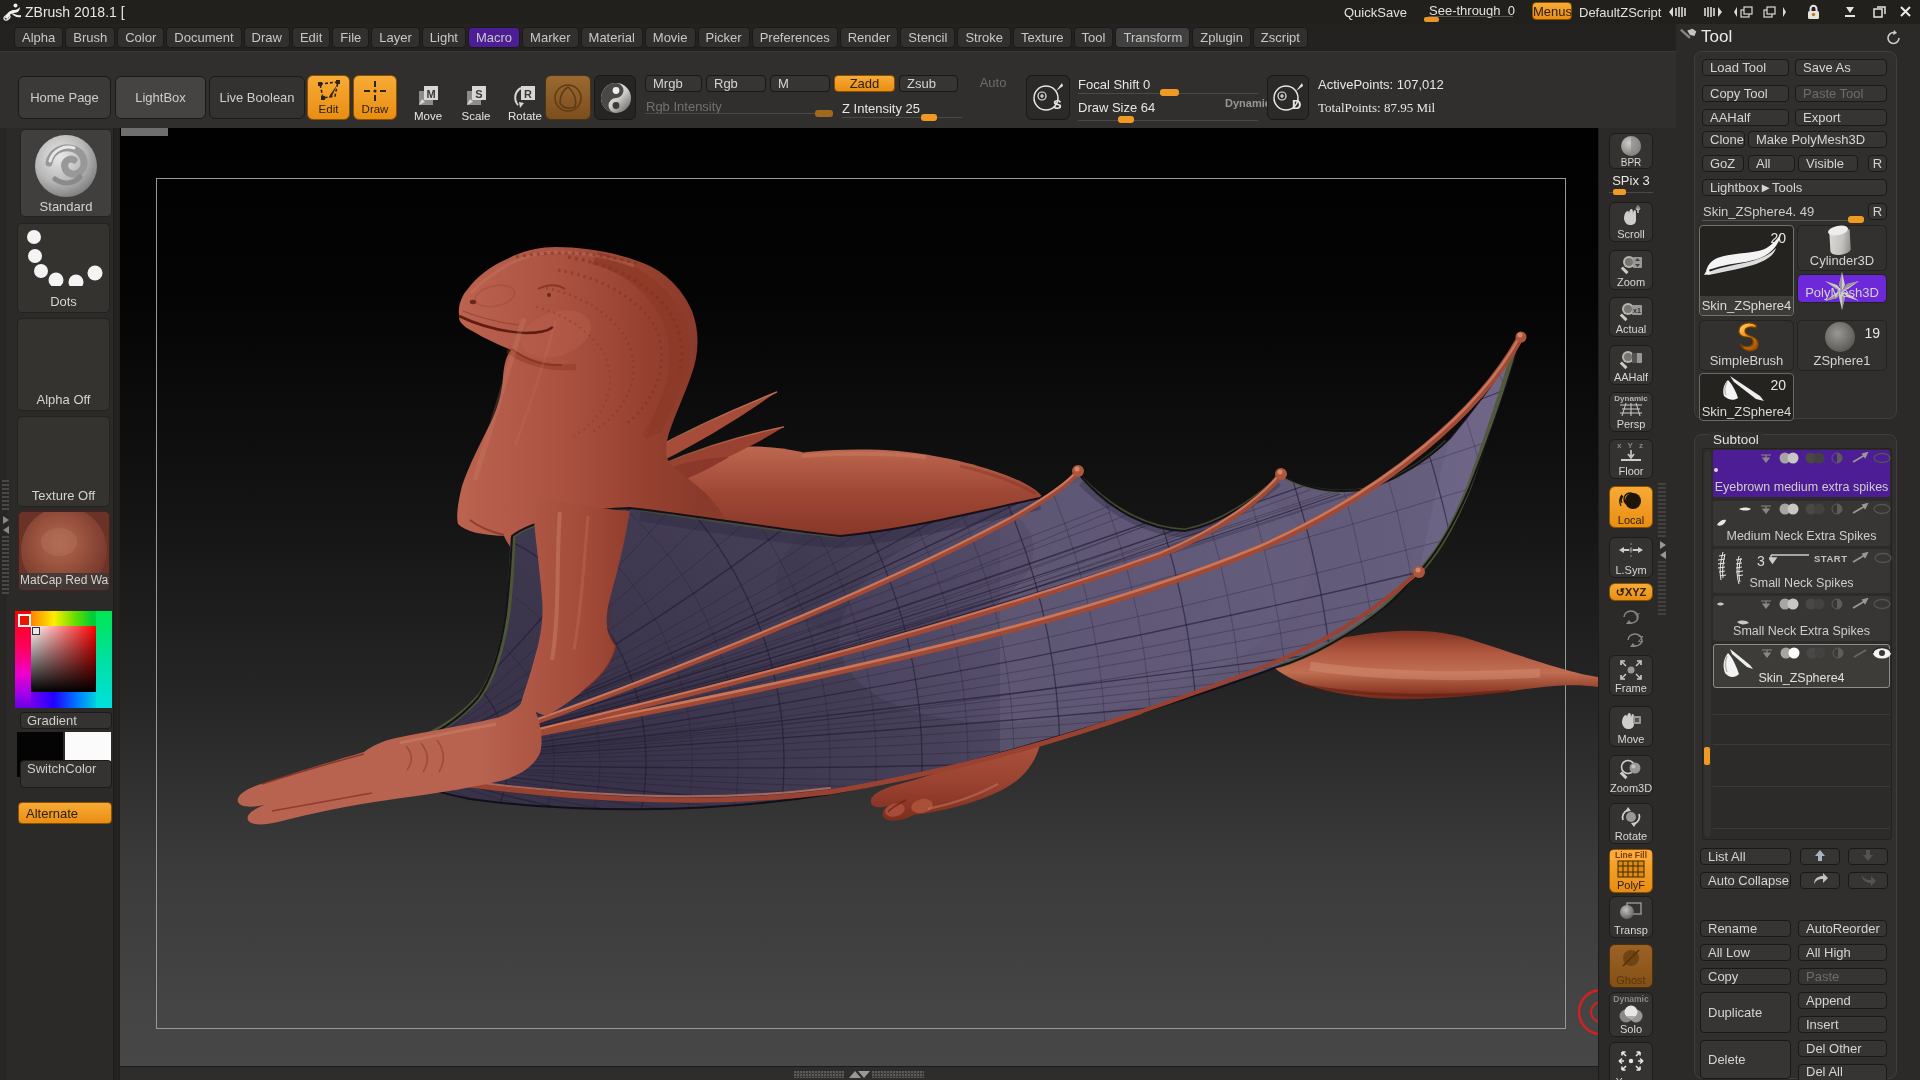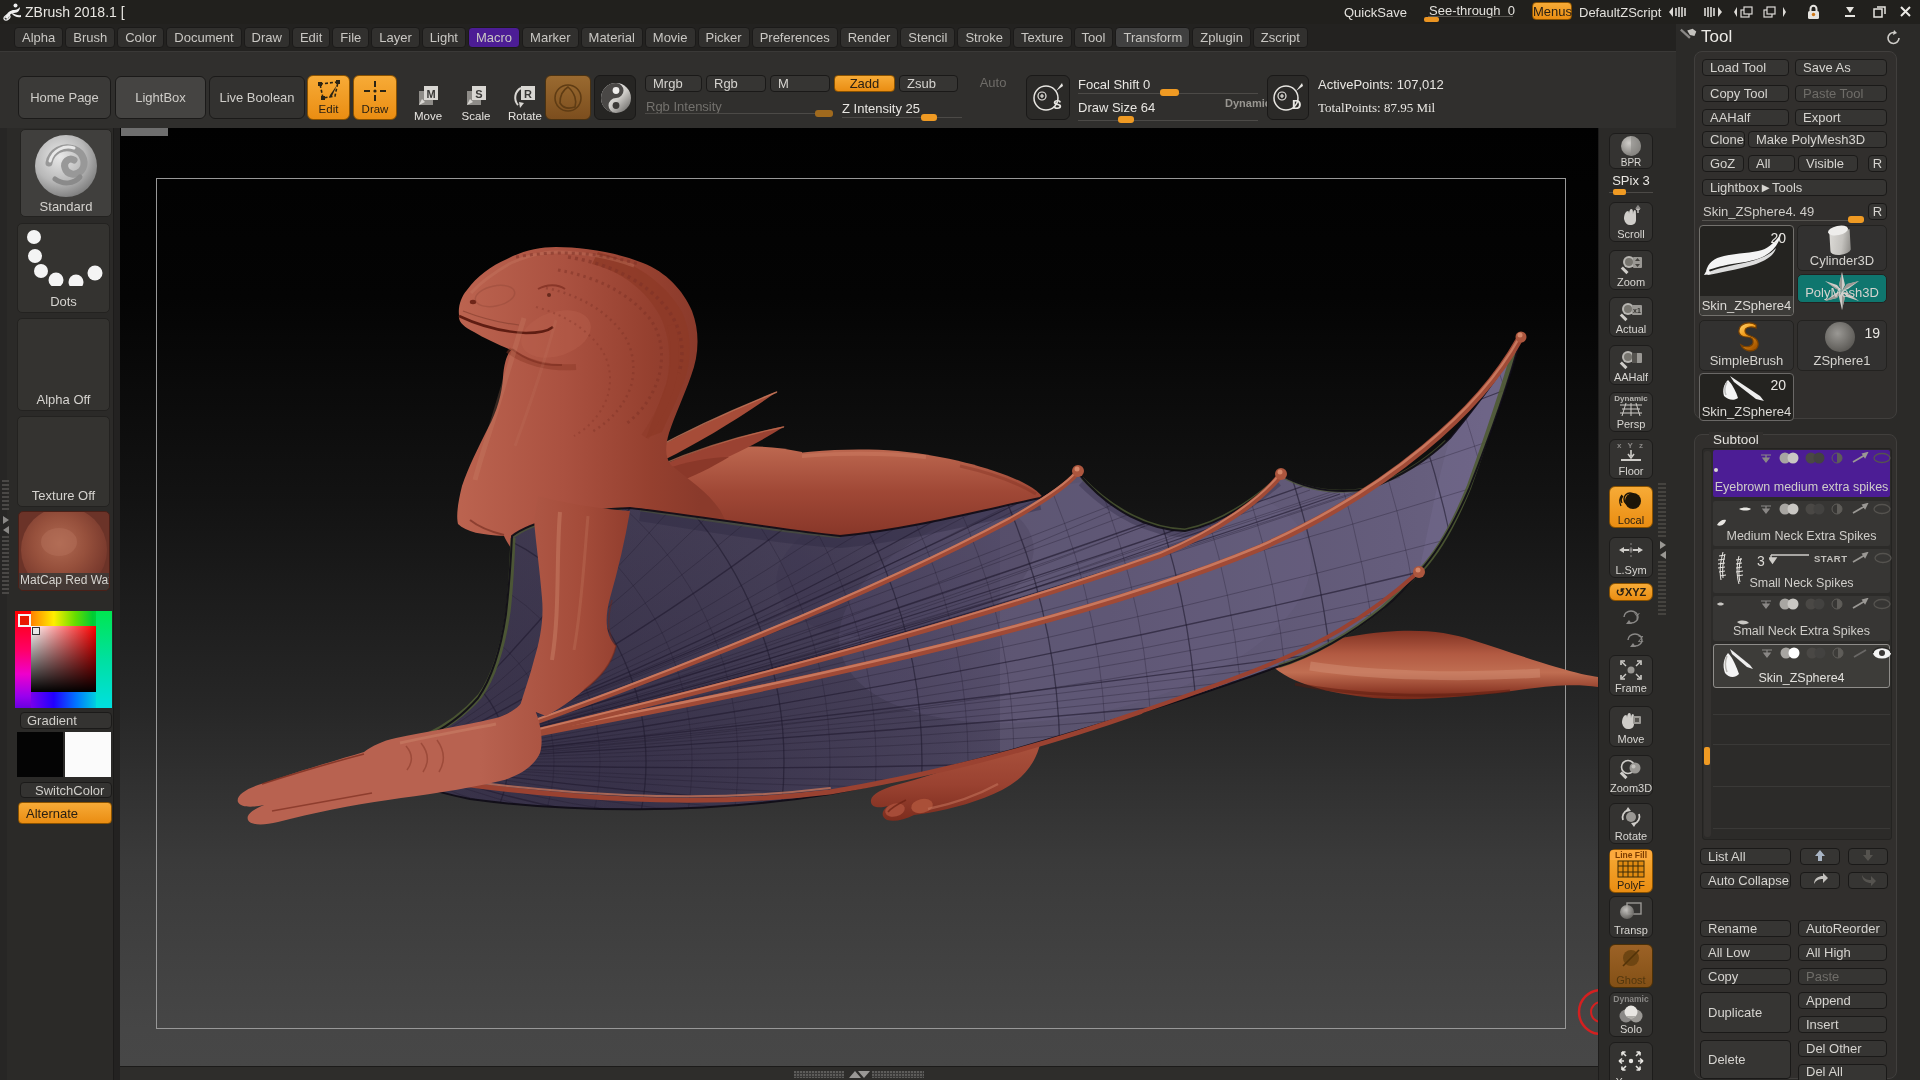--- a/index.html
+++ b/index.html
@@ -283,21 +283,21 @@
     <div class="abs" style="left:0;top:0;width:16px;height:97px;background:linear-gradient(#ff0000, #ff0066 40%, #ee00cc 65%, #9900ee 88%, #6a00e0);"></div>
     <div class="abs" style="left:81px;top:0;width:16px;height:97px;background:linear-gradient(#00e650, #00e0a0 50%, #00e0e0 100%);"></div>
     <div class="abs" style="left:16px;top:81px;width:65px;height:16px;background:linear-gradient(to right, #7700ee, #2200ff 35%, #0077ff 70%, #00d0e0 100%);"></div>
     <div class="abs" style="left:16px;top:15px;width:65px;height:66px;background:linear-gradient(rgba(0,0,0,0) , rgba(0,0,0,1)), linear-gradient(to right, #ffffff, #ff0000);"></div>
     <div class="abs" style="left:3px;top:3px;width:13px;height:13px;background:#e81800;border:2px solid #f5f5f5;"></div>
     <div class="abs" style="left:17px;top:16px;width:8px;height:8px;background:#e8e8e8;border:1px solid #333;"></div>
   </div>
   <div class="btn" style="left:20px;top:584px;width:92px;height:17px;line-height:16px;text-align:left;padding-left:6px;">Gradient</div>
   <div class="abs" style="left:17px;top:604px;width:46px;height:45px;background:#040404;"></div>
   <div class="abs" style="left:65px;top:604px;width:46px;height:45px;background:#fbfbfb;"></div>
-  <div class="btn" style="left:20px;top:654px;width:92px;height:16px;line-height:15px;text-align:left;padding-left:14px;">SwitchColor</div>
+  <div class="btn" style="left:20px;top:632px;width:92px;height:28px;line-height:15px;text-align:left;padding-left:6px;">SwitchColor</div>
   <div class="obtn" style="left:18px;top:674px;width:94px;height:22px;line-height:21px;text-align:left;padding-left:7px;">Alternate</div>
   <svg class="abs" style="left:0;top:352px;" width="12" height="130" viewBox="0 0 12 130">
     <g fill="#4a4846">
         <rect x="2" y="0" width="7" height="2"></rect>
         <rect x="2" y="4" width="7" height="2"></rect>
         <rect x="2" y="8" width="7" height="2"></rect>
         <rect x="2" y="12" width="7" height="2"></rect>
         <rect x="2" y="16" width="7" height="2"></rect>
         <rect x="2" y="20" width="7" height="2"></rect>
         <rect x="2" y="24" width="7" height="2"></rect>
@@ -860,21 +860,21 @@
             <stop offset="0" stop-color="#dddbd7"></stop>
             <stop offset="0.6" stop-color="#c4c2be"></stop>
             <stop offset="1" stop-color="#8e8c88"></stop>
           </linearGradient>
         </defs>
       <path d="M6,8 L10,28 A10,4.5 -15 0 0 30,24 L26,4 Z" fill="url(#cylg)" transform="rotate(8 18 16)"></path>
       <ellipse cx="16" cy="6.5" rx="10.2" ry="4.6" fill="#eeedeb" transform="rotate(-12 16 6.5)"></ellipse>
     </svg>
     <div class="abs" style="left:0;bottom:2px;width:100%;text-align:center;color:#d5d3cf;font-size:13px;">Cylinder3D</div>
   </div>
-  <div class="tile" style="left:121px;top:250px;width:90px;height:29px;background:#0f766e;">
+  <div class="tile" style="left:121px;top:250px;width:90px;height:29px;background:#6d28d9;">
     <svg width="44" height="40" viewBox="0 0 44 40" style="margin:-4px 0 0 22px;">
       <g fill="#cfcdc9">
         <path d="M22,1 L25,14 L22,20 L19,14 Z"></path>
           <path d="M39,10 L28,18 L22,20 L27,13 Z"></path>
         <path d="M39,30 L27,26 L22,20 L28,22 Z"></path>
           <path d="M22,39 L19,26 L22,20 L25,26 Z"></path>
         <path d="M5,30 L16,22 L22,20 L17,27 Z"></path>
           <path d="M5,10 L17,14 L22,20 L16,18 Z"></path>
       </g>
       <g fill="#8e8c88" opacity="0.8">

